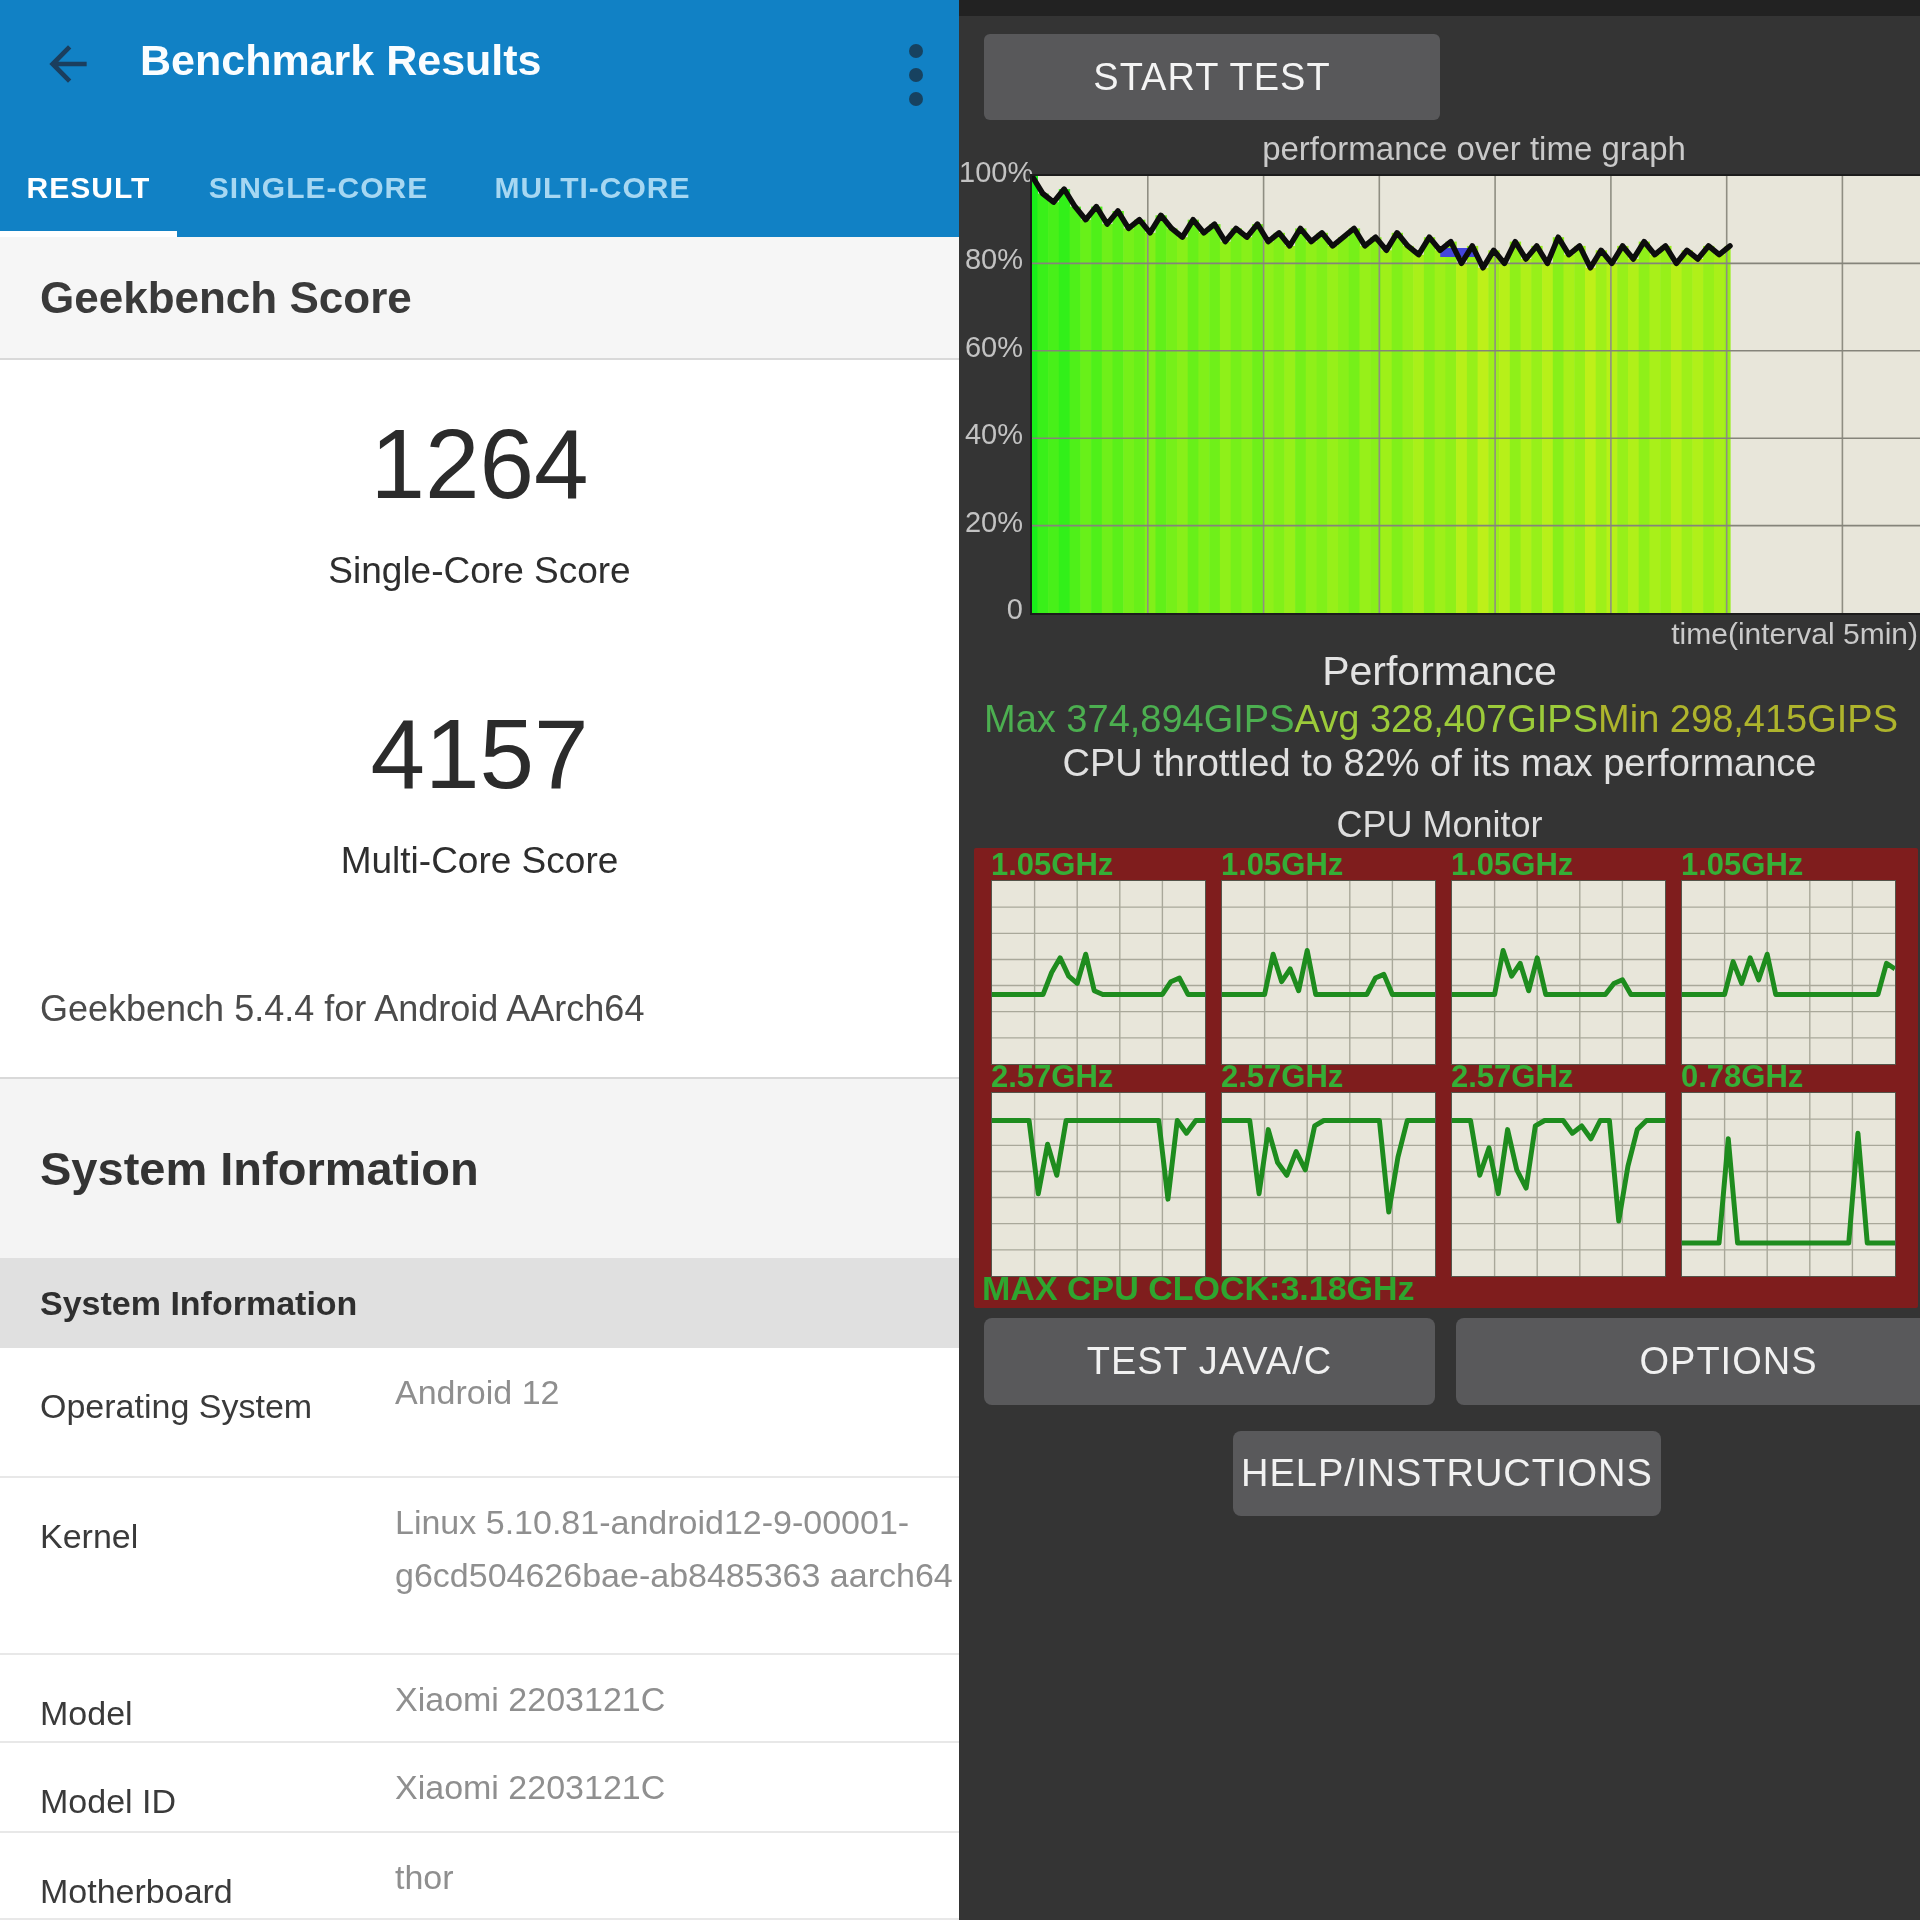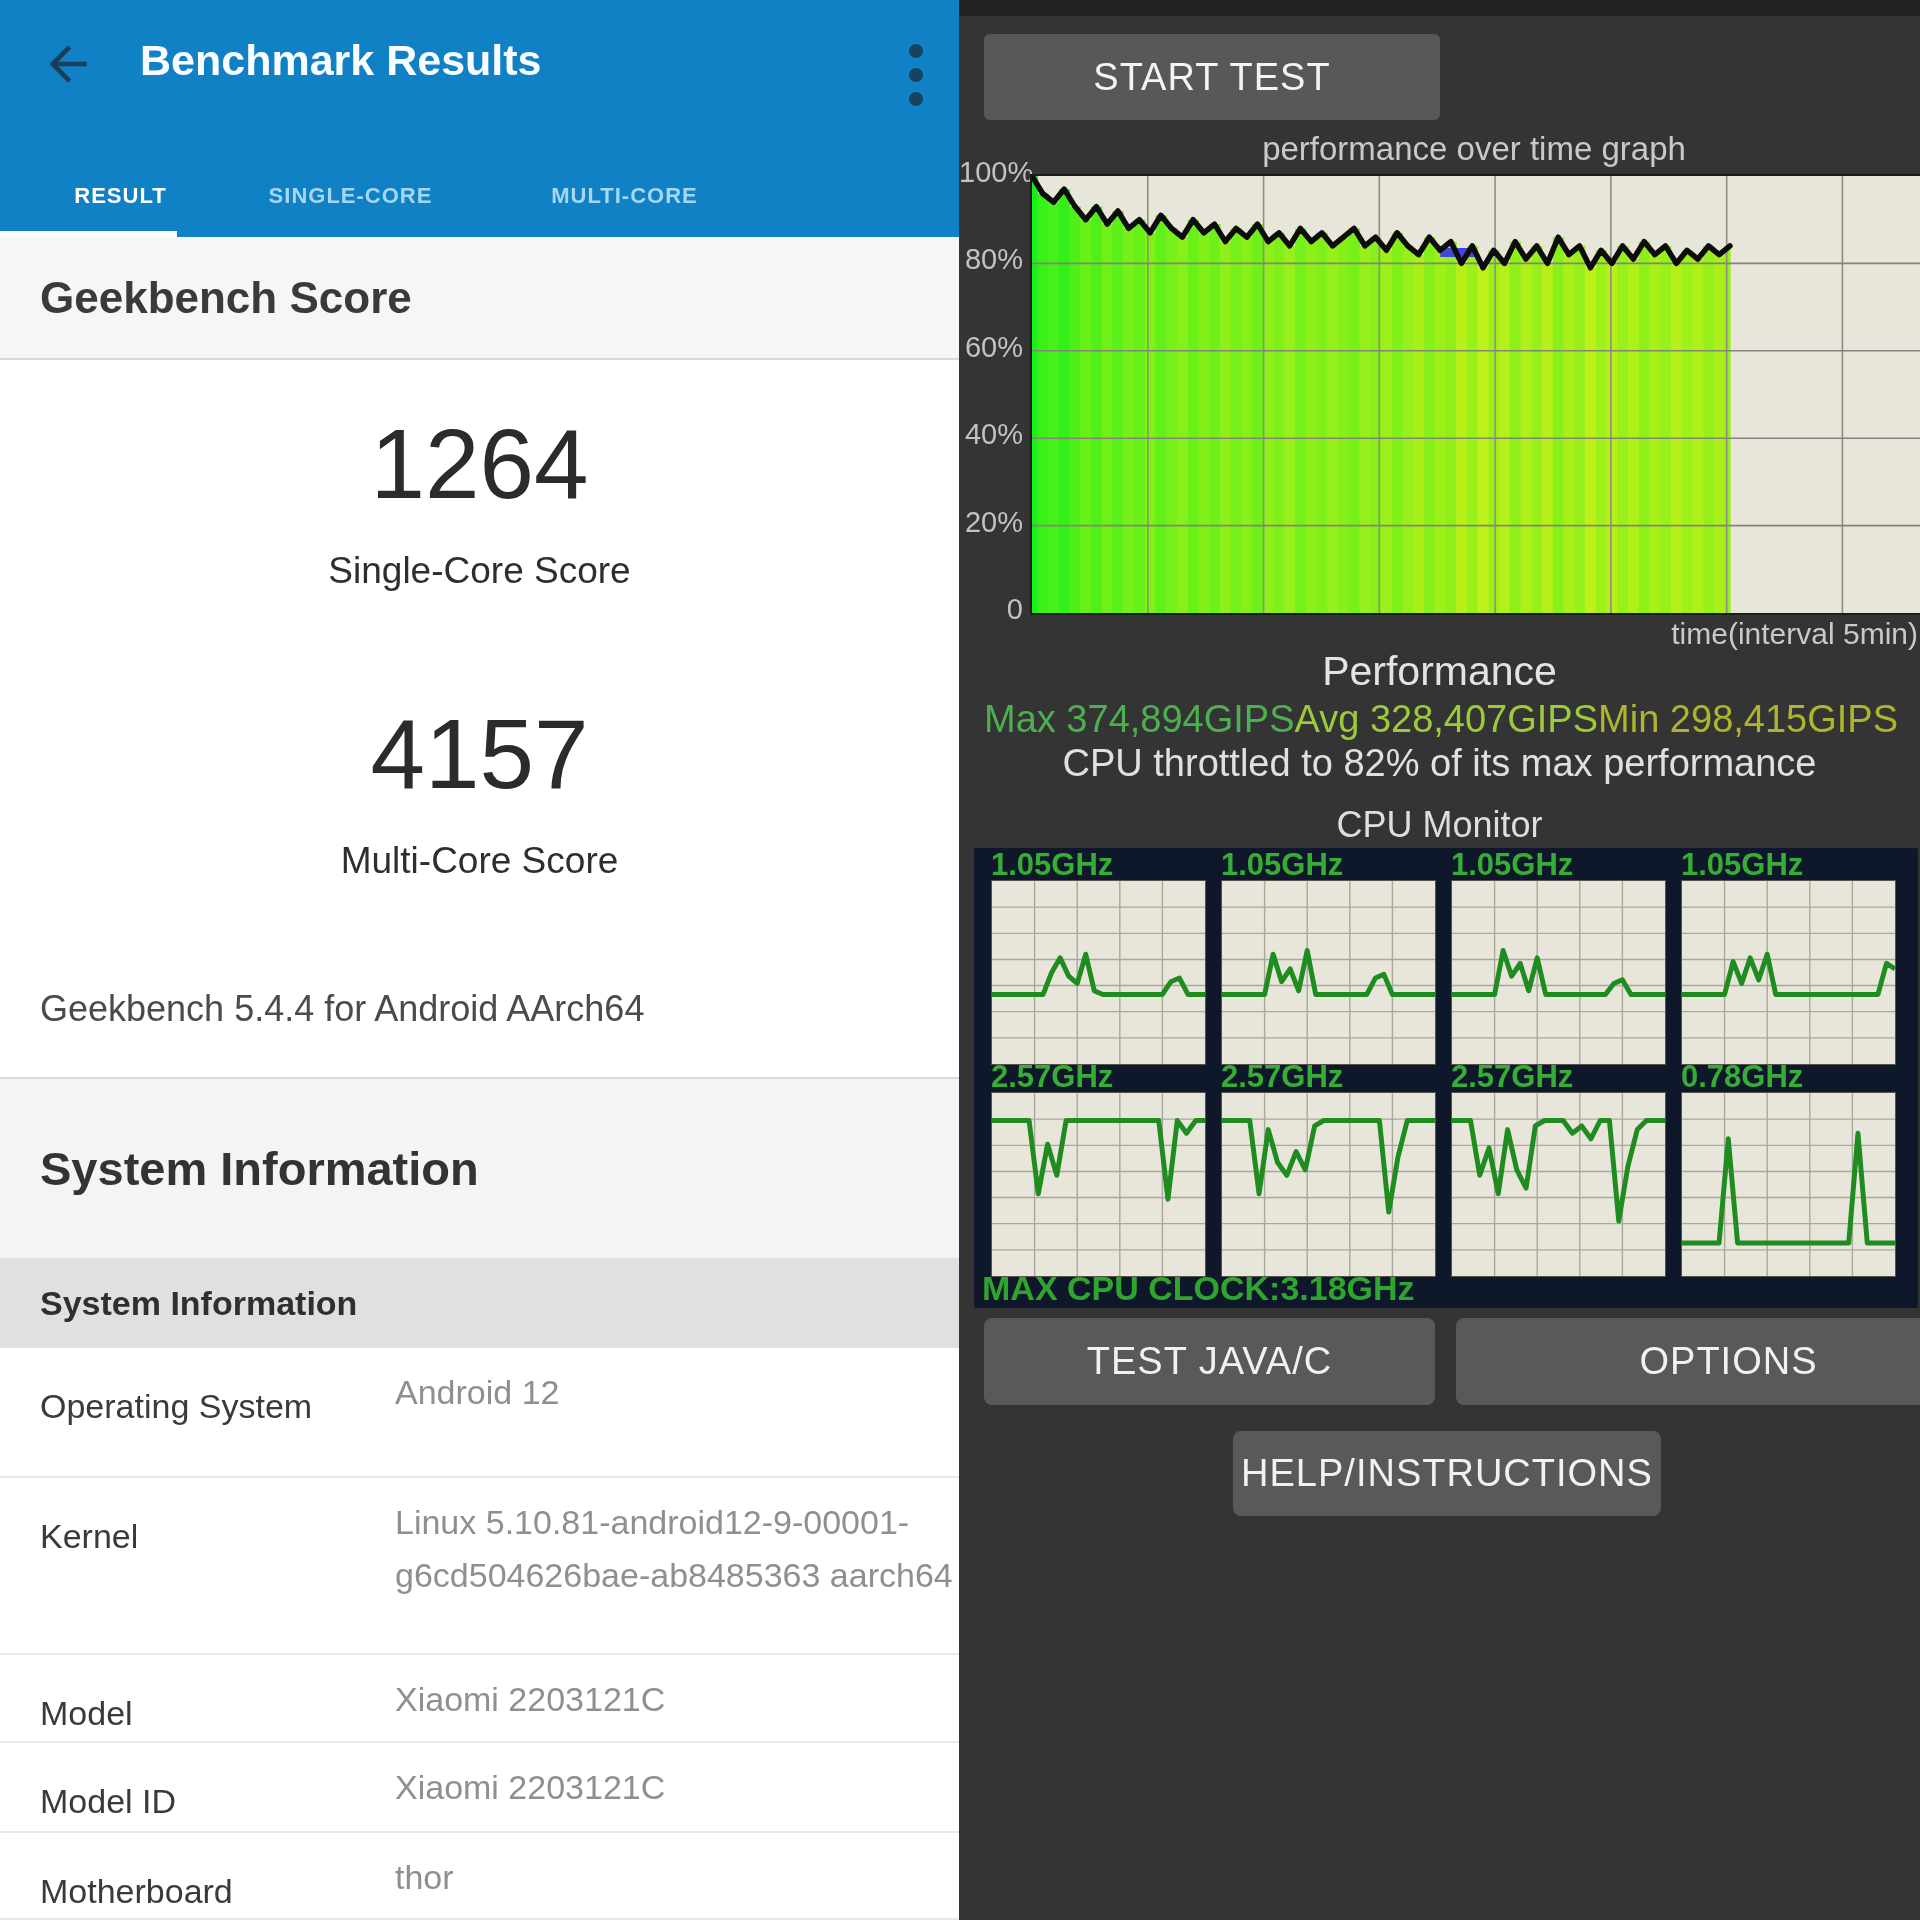--- a/index.html
+++ b/index.html
@@ -9,22 +9,22 @@
   .panel-left{position:absolute;left:0;top:0;width:959px;height:1920px;background:#ffffff;}
   .gb-header{position:absolute;left:0;top:0;width:100%;height:237px;background:#1181c5;}
   .back-btn{position:absolute;left:36px;top:32px;width:64px;height:64px;display:flex;
             align-items:center;justify-content:center;cursor:pointer;}
   .back-btn svg{width:56px;height:56px;fill:#1b3e5e;}
   .gb-title{position:absolute;left:140px;top:36px;font-size:43px;font-weight:600;color:#fafdff;}
   .kebab{position:absolute;left:896px;top:44px;width:40px;height:72px;display:flex;
          flex-direction:column;align-items:center;gap:10px;cursor:pointer;}
   .kebab .dot{width:14px;height:14px;border-radius:50%;background:#174260;}
   .tabs{position:absolute;left:0;bottom:0;width:100%;height:82px;}
-  .tab{position:absolute;bottom:0;height:82px;display:flex;align-items:center;
-       justify-content:center;font-size:22px;font-weight:700;letter-spacing:1px;cursor:pointer;padding-left:32px;}
+  .tab{position:absolute;bottom:8px;height:82px;display:flex;align-items:center;
+       justify-content:center;font-size:30px;font-weight:700;letter-spacing:1px;cursor:pointer;}
   .tab-1{left:0;width:177px;color:#ffffff;}
   .tab-2{left:177px;width:283px;color:#a6d7f2;}
   .tab-3{left:460px;width:265px;color:#a6d7f2;}
   .tab-underline{position:absolute;left:0;bottom:0;width:177px;height:6px;background:#ffffff;}
   .section-head{position:absolute;left:0;top:237px;width:100%;height:123px;background:#f6f6f6;
                 border-bottom:2px solid #d9d9d9;display:flex;align-items:center;box-sizing:border-box;}
   .section-head span{margin-left:40px;font-size:44px;font-weight:700;color:#3a3a3a;}
   .score-num{position:absolute;left:0;width:100%;text-align:center;font-size:98px;
              font-weight:400;color:#2b2b2b;}
   .score-num.s1{top:408px;}
@@ -64,21 +64,21 @@
          font-size:30px;color:#c9c9c9;}
   .perf-title{position:absolute;left:0;top:632px;width:100%;text-align:center;
               font-size:41px;color:#e3e3e3;}
   .stats-row{position:absolute;left:25px;top:682px;width:912px;display:flex;
              justify-content:space-between;font-size:38px;}
   .throttle-note{position:absolute;left:0;top:726px;width:100%;text-align:center;
                  font-size:38px;color:#e0e0e0;}
   .monitor-title{position:absolute;left:0;top:788px;width:100%;text-align:center;
                  font-size:36px;color:#dedede;}
   .monitor-panel{position:absolute;left:15px;top:832px;width:944px;height:460px;
-                 background:#0f172a;border-radius:2px;}
+                 background:#7f1d1d;border-radius:2px;}
   .mon-row{position:absolute;left:0;width:100%;display:flex;gap:15px;padding-left:17px;box-sizing:border-box;}
   .mon-row.row1{top:2px;} .mon-row.row2{top:214px;}
   .mon-cell{width:215px;}
   .mon-label{height:30px;font-size:31px;font-weight:600;color:#36ae36;line-height:30px;}
   .mon-cell svg{display:block;width:215px;height:185px;background:#e8e6da;
                 border:1px solid #55544a;box-sizing:border-box;}
   .max-clock{position:absolute;left:8px;bottom:0px;font-size:34px;font-weight:700;color:#2fa52f;}
   .rt-btn{position:absolute;background:#59595b;border-radius:8px;display:flex;align-items:center;
           justify-content:center;font-size:38px;color:#f1f1f1;letter-spacing:1px;cursor:pointer;}
   .btn-java{left:25px;top:1302px;width:451px;height:87px;}

